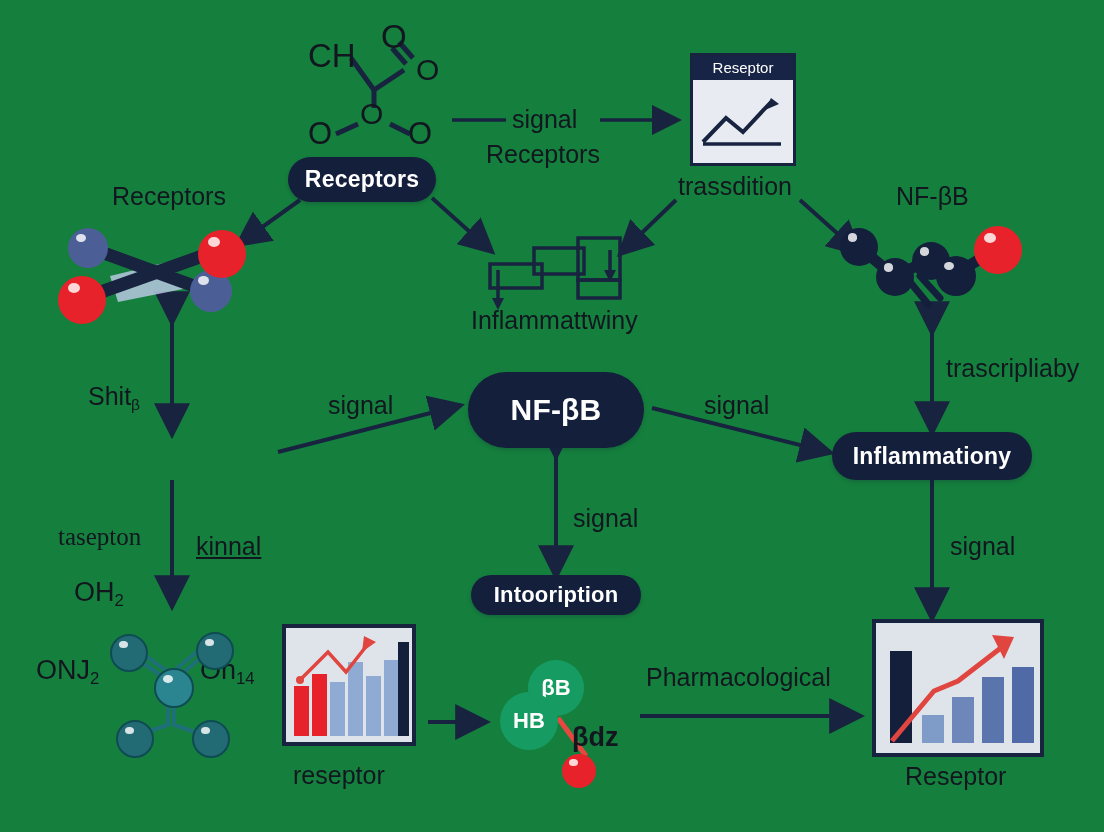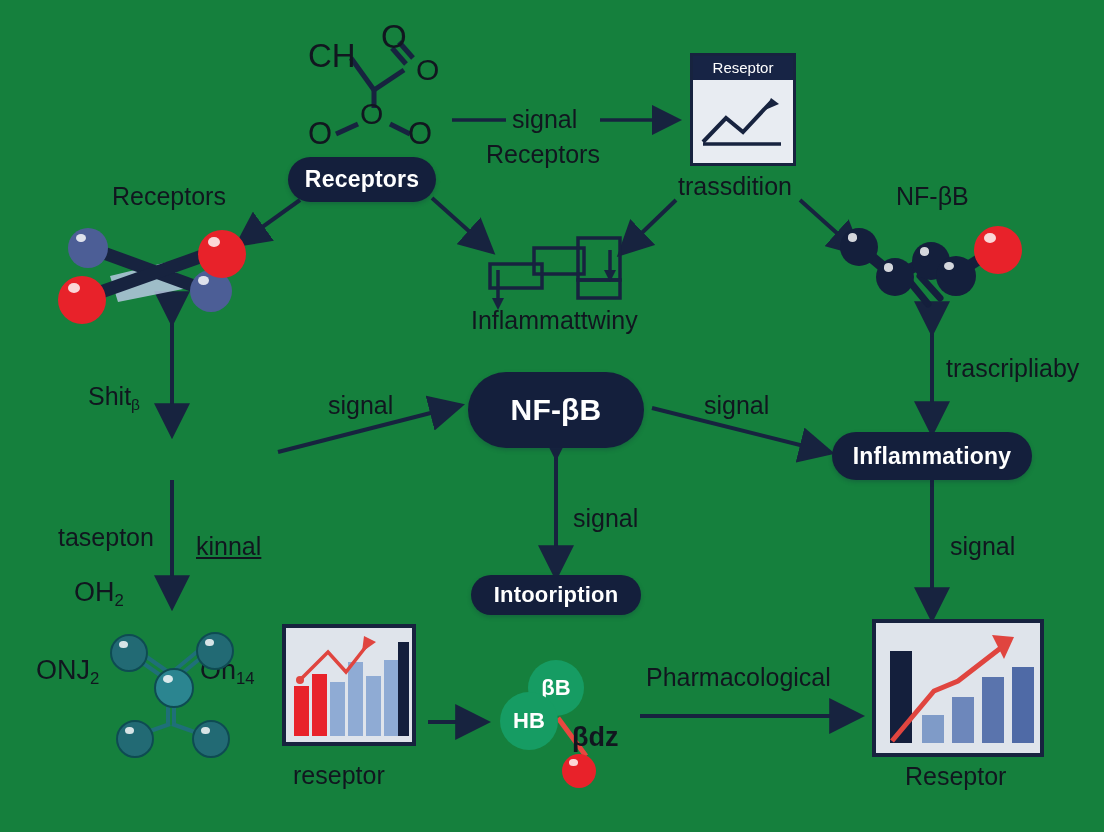--- a/index.html
+++ b/index.html
@@ -254,21 +254,21 @@
 
   <div class="pill" style="left:471px; top:575px; width:170px; height:40px; font-size:22px;">
     <span>Intooription</span>
   </div>
 
   <div class="lbl" style="left:328px; top:392px; font-size:25px;">signal</div>
   <div class="lbl" style="left:704px; top:392px; font-size:25px;">signal</div>
   <div class="lbl" style="left:573px; top:505px; font-size:25px;">signal</div>
   <div class="lbl" style="left:950px; top:533px; font-size:25px;">signal</div>
 
-  <div class="lbl" style="left:58px; top:524px; font-size:25px;">tasepton</div>
+  <div class="lbl" style="left:58px; top:524px; font-size:25px;font-family:Liberation Serif, serif;">tasepton</div>
   <div class="lbl" style="left:196px; top:533px; font-size:25px;text-decoration:underline;">kinnal</div>
 
   <div class="lbl" style="left:74px; top:578px; font-size:27px;">
     <span>OH</span><sub>2</sub>
   </div>
   <div class="lbl" style="left:36px; top:656px; font-size:27px;">
     <span>ONJ</span><sub>2</sub>
   </div>
   <div class="lbl" style="left:200px; top:656px; font-size:27px;">
     <span>Oh</span><sub>14</sub>

